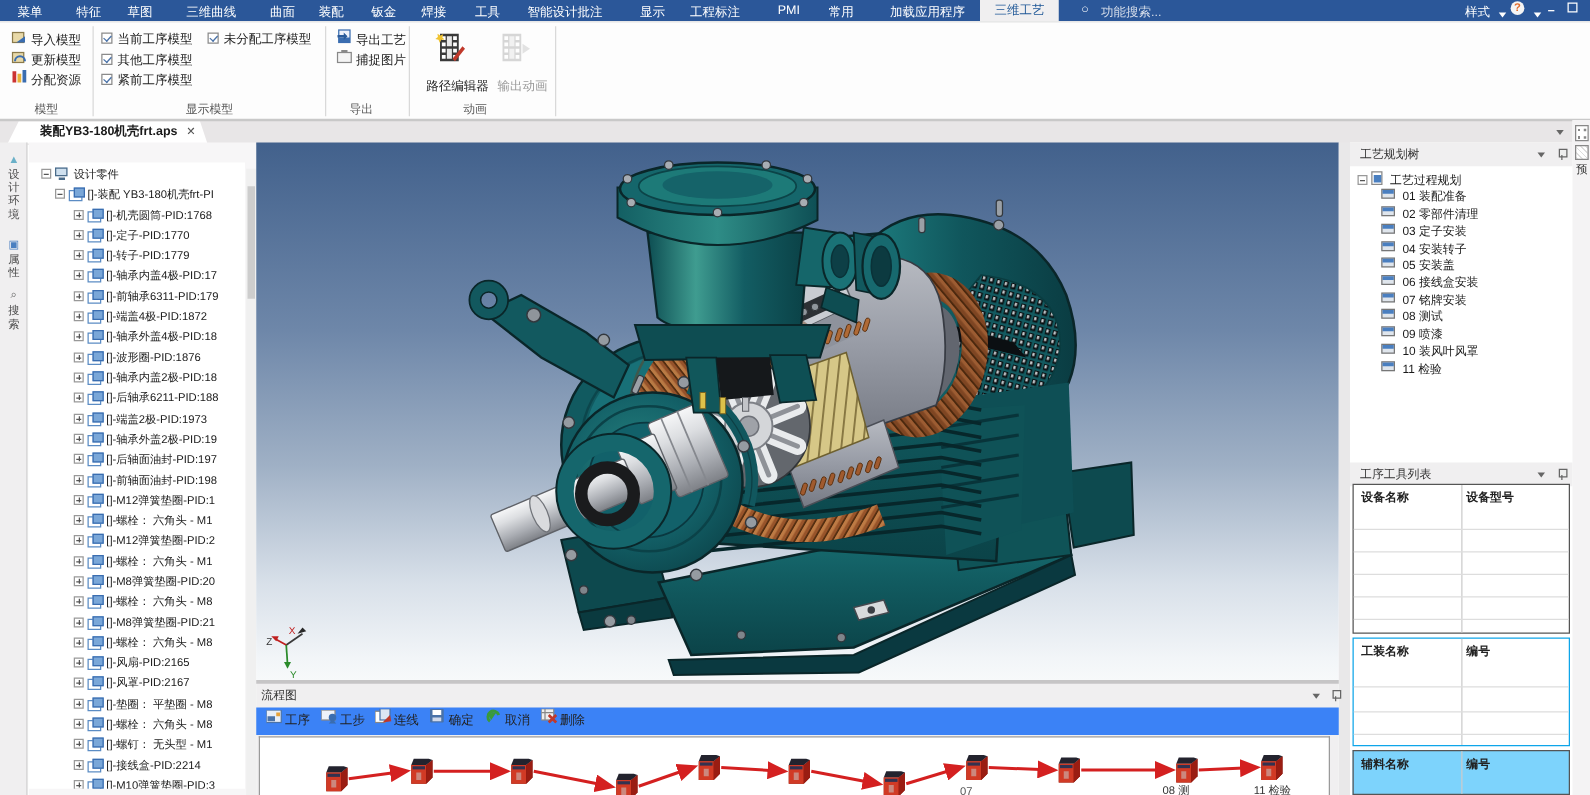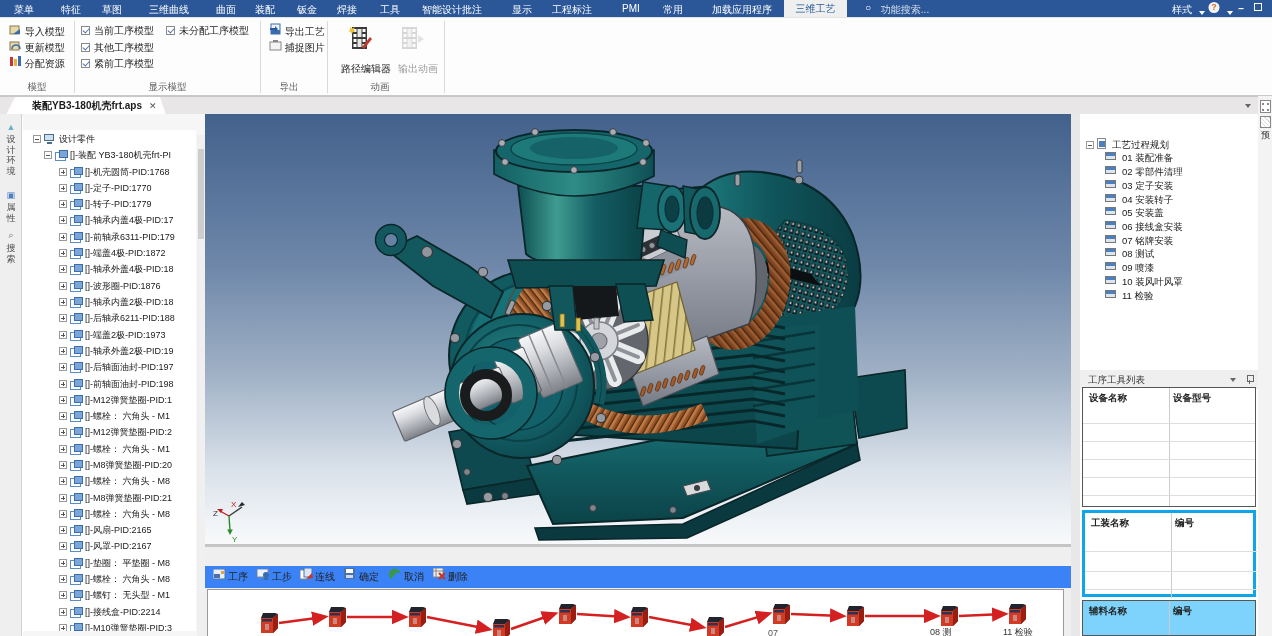--- a/index.html
+++ b/index.html
@@ -439,20 +439,21 @@
         <path d="M15 35 l-2.8 -5.5 5.6 0 Z" fill="#2a8a2a"></path>
 <text x="16" y="7" font-size="8" fill="#c02020">X</text>
         <text x="-2" y="16" font-size="8" fill="#333">Z</text>
         <text x="17" y="42" font-size="8" fill="#2a8a2a">Y</text>
 </g>
 </svg>
 </div>
 
 <div id="rgap"></div>
 <div id="rpanel1">
+  <div class="ptitle">工艺规划树<span style="position:absolute;left:150px;top:8px" class="caret"></span><span class="pin" style="position:absolute;left:166px;top:5px"></span></div>
   <div id="rtree">
 <div class="trow" style="left:6px;top:3px"><span class="eb"></span><span style="display:inline-block;width:11px;height:12px;position:relative;vertical-align:-2px;margin-right:4px"><span style="position:absolute;left:0;top:0;width:9px;height:11px;border:1px solid #888;background:#fff"></span><span style="position:absolute;left:2px;top:3px;width:6px;height:6px;background:#4a7fc0"></span></span>工艺过程规划</div>
 <div class="trow" style="left:25px;top:16px"><span style="display:inline-block;width:13px;height:10px;position:relative;vertical-align:-1px;margin-right:4px"><span style="position:absolute;left:0;top:0;width:11px;height:8px;border:1px solid #777;background:#dfe5ec"></span><span style="position:absolute;left:1px;top:1px;width:9px;height:3px;background:#4a7fc0"></span></span>01 装配准备</div>
 <div class="trow" style="left:25px;top:30px"><span style="display:inline-block;width:13px;height:10px;position:relative;vertical-align:-1px;margin-right:4px"><span style="position:absolute;left:0;top:0;width:11px;height:8px;border:1px solid #777;background:#dfe5ec"></span><span style="position:absolute;left:1px;top:1px;width:9px;height:3px;background:#4a7fc0"></span></span>02 零部件清理</div>
 <div class="trow" style="left:25px;top:44px"><span style="display:inline-block;width:13px;height:10px;position:relative;vertical-align:-1px;margin-right:4px"><span style="position:absolute;left:0;top:0;width:11px;height:8px;border:1px solid #777;background:#dfe5ec"></span><span style="position:absolute;left:1px;top:1px;width:9px;height:3px;background:#4a7fc0"></span></span>03 定子安装</div>
 <div class="trow" style="left:25px;top:58px"><span style="display:inline-block;width:13px;height:10px;position:relative;vertical-align:-1px;margin-right:4px"><span style="position:absolute;left:0;top:0;width:11px;height:8px;border:1px solid #777;background:#dfe5ec"></span><span style="position:absolute;left:1px;top:1px;width:9px;height:3px;background:#4a7fc0"></span></span>04 安装转子</div>
 <div class="trow" style="left:25px;top:71px"><span style="display:inline-block;width:13px;height:10px;position:relative;vertical-align:-1px;margin-right:4px"><span style="position:absolute;left:0;top:0;width:11px;height:8px;border:1px solid #777;background:#dfe5ec"></span><span style="position:absolute;left:1px;top:1px;width:9px;height:3px;background:#4a7fc0"></span></span>05 安装盖</div>
 <div class="trow" style="left:25px;top:85px"><span style="display:inline-block;width:13px;height:10px;position:relative;vertical-align:-1px;margin-right:4px"><span style="position:absolute;left:0;top:0;width:11px;height:8px;border:1px solid #777;background:#dfe5ec"></span><span style="position:absolute;left:1px;top:1px;width:9px;height:3px;background:#4a7fc0"></span></span>06 接线盒安装</div>
 <div class="trow" style="left:25px;top:99px"><span style="display:inline-block;width:13px;height:10px;position:relative;vertical-align:-1px;margin-right:4px"><span style="position:absolute;left:0;top:0;width:11px;height:8px;border:1px solid #777;background:#dfe5ec"></span><span style="position:absolute;left:1px;top:1px;width:9px;height:3px;background:#4a7fc0"></span></span>07 铭牌安装</div>
 <div class="trow" style="left:25px;top:112px"><span style="display:inline-block;width:13px;height:10px;position:relative;vertical-align:-1px;margin-right:4px"><span style="position:absolute;left:0;top:0;width:11px;height:8px;border:1px solid #777;background:#dfe5ec"></span><span style="position:absolute;left:1px;top:1px;width:9px;height:3px;background:#4a7fc0"></span></span>08 测试</div>
@@ -467,21 +468,21 @@
 <div style="position:absolute;left:2px;top:17px;width:174px;height:120px;border:1px solid #555;background:#fff">
         <div style="position:absolute;left:6px;top:4px;font-size:9.5px;font-weight:bold;color:#222">设备名称</div>
         <div style="position:absolute;left:90px;top:4px;font-size:9.5px;font-weight:bold;color:#222">设备型号</div>
         <div style="position:absolute;left:86px;top:0;width:1px;height:118px;background:#ccc"></div>
         <div style="position:absolute;left:0;top:35px;width:172px;height:1px;background:#ddd"></div>
         <div style="position:absolute;left:0;top:53px;width:172px;height:1px;background:#ddd"></div>
         <div style="position:absolute;left:0;top:71px;width:172px;height:1px;background:#ddd"></div>
         <div style="position:absolute;left:0;top:89px;width:172px;height:1px;background:#ddd"></div>
         <div style="position:absolute;left:0;top:107px;width:172px;height:1px;background:#ddd"></div>
       </div>
-<div style="position:absolute;left:2px;top:140px;width:174px;height:87px;border:3px solid #0ea5e9;background:#fff">
+<div style="position:absolute;left:2px;top:140px;width:174px;height:87px;border:1px solid #0ea5e9;background:#fff">
         <div style="position:absolute;left:6px;top:4px;font-size:9.5px;font-weight:bold;color:#222">工装名称</div>
         <div style="position:absolute;left:90px;top:4px;font-size:9.5px;font-weight:bold;color:#222">编号</div>
         <div style="position:absolute;left:86px;top:0;width:1px;height:85px;background:#ccc"></div>
         <div style="position:absolute;left:0;top:38px;width:172px;height:1px;background:#ddd"></div>
         <div style="position:absolute;left:0;top:58px;width:172px;height:1px;background:#ddd"></div>
         <div style="position:absolute;left:0;top:76px;width:172px;height:1px;background:#ddd"></div>
       </div>
 <div style="position:absolute;left:2px;top:230px;width:174px;height:36px;border:1px solid #555;background:#7dd3fc">
         <div style="position:absolute;left:6px;top:4px;font-size:9.5px;font-weight:bold;color:#222">辅料名称</div>
         <div style="position:absolute;left:90px;top:4px;font-size:9.5px;font-weight:bold;color:#222">编号</div>
@@ -493,20 +494,21 @@
   <div style="position:absolute;left:2px;top:4px;width:11px;height:13px;border:1px solid #888;background:#fff">
       <div style="margin:2px 1px;border-top:2px dotted #888"></div>
       <div style="margin:4px 1px;border-top:2px dotted #888"></div>
     </div>
   <div style="position:absolute;left:2px;top:20px;width:11px;height:12px;border:1px solid #888;background:repeating-linear-gradient(45deg,#ddd 0 1px,#fff 1px 3px)"></div>
   <div style="position:absolute;left:3px;top:33px;font-size:9px;color:#333">预</div>
 </div>
 
 <div id="flow">
   <div style="position:absolute;left:0;top:0;width:100%;height:3px;background:#c6c5c6"></div>
+  <div id="flowtitle">流程图<span style="position:absolute;left:845px;top:7px" class="caret"></span><span class="pin" style="position:absolute;left:860px;top:4px"></span></div>
   <div id="flowbar">
 <span style="position:absolute;left:8px;top:0px"><svg width="13" height="11">
           <rect x="0" y="0" width="12" height="10" fill="#e8eef8" stroke="#4a72a8"></rect>
           <rect x="1" y="5" width="6" height="4" fill="#4a72a8"></rect>
           <rect x="8" y="2" width="3" height="3" fill="#e8a23a"></rect>
         </svg></span>
       <span style="position:absolute;left:23px;top:0px">工序</span>
 <span style="position:absolute;left:52px;top:0px"><svg width="14" height="11">
           <rect x="0" y="0" width="11" height="8" fill="#eef2fa" stroke="#888"></rect>
           <circle cx="9" cy="6" r="3" fill="#3a6db0"></circle>

